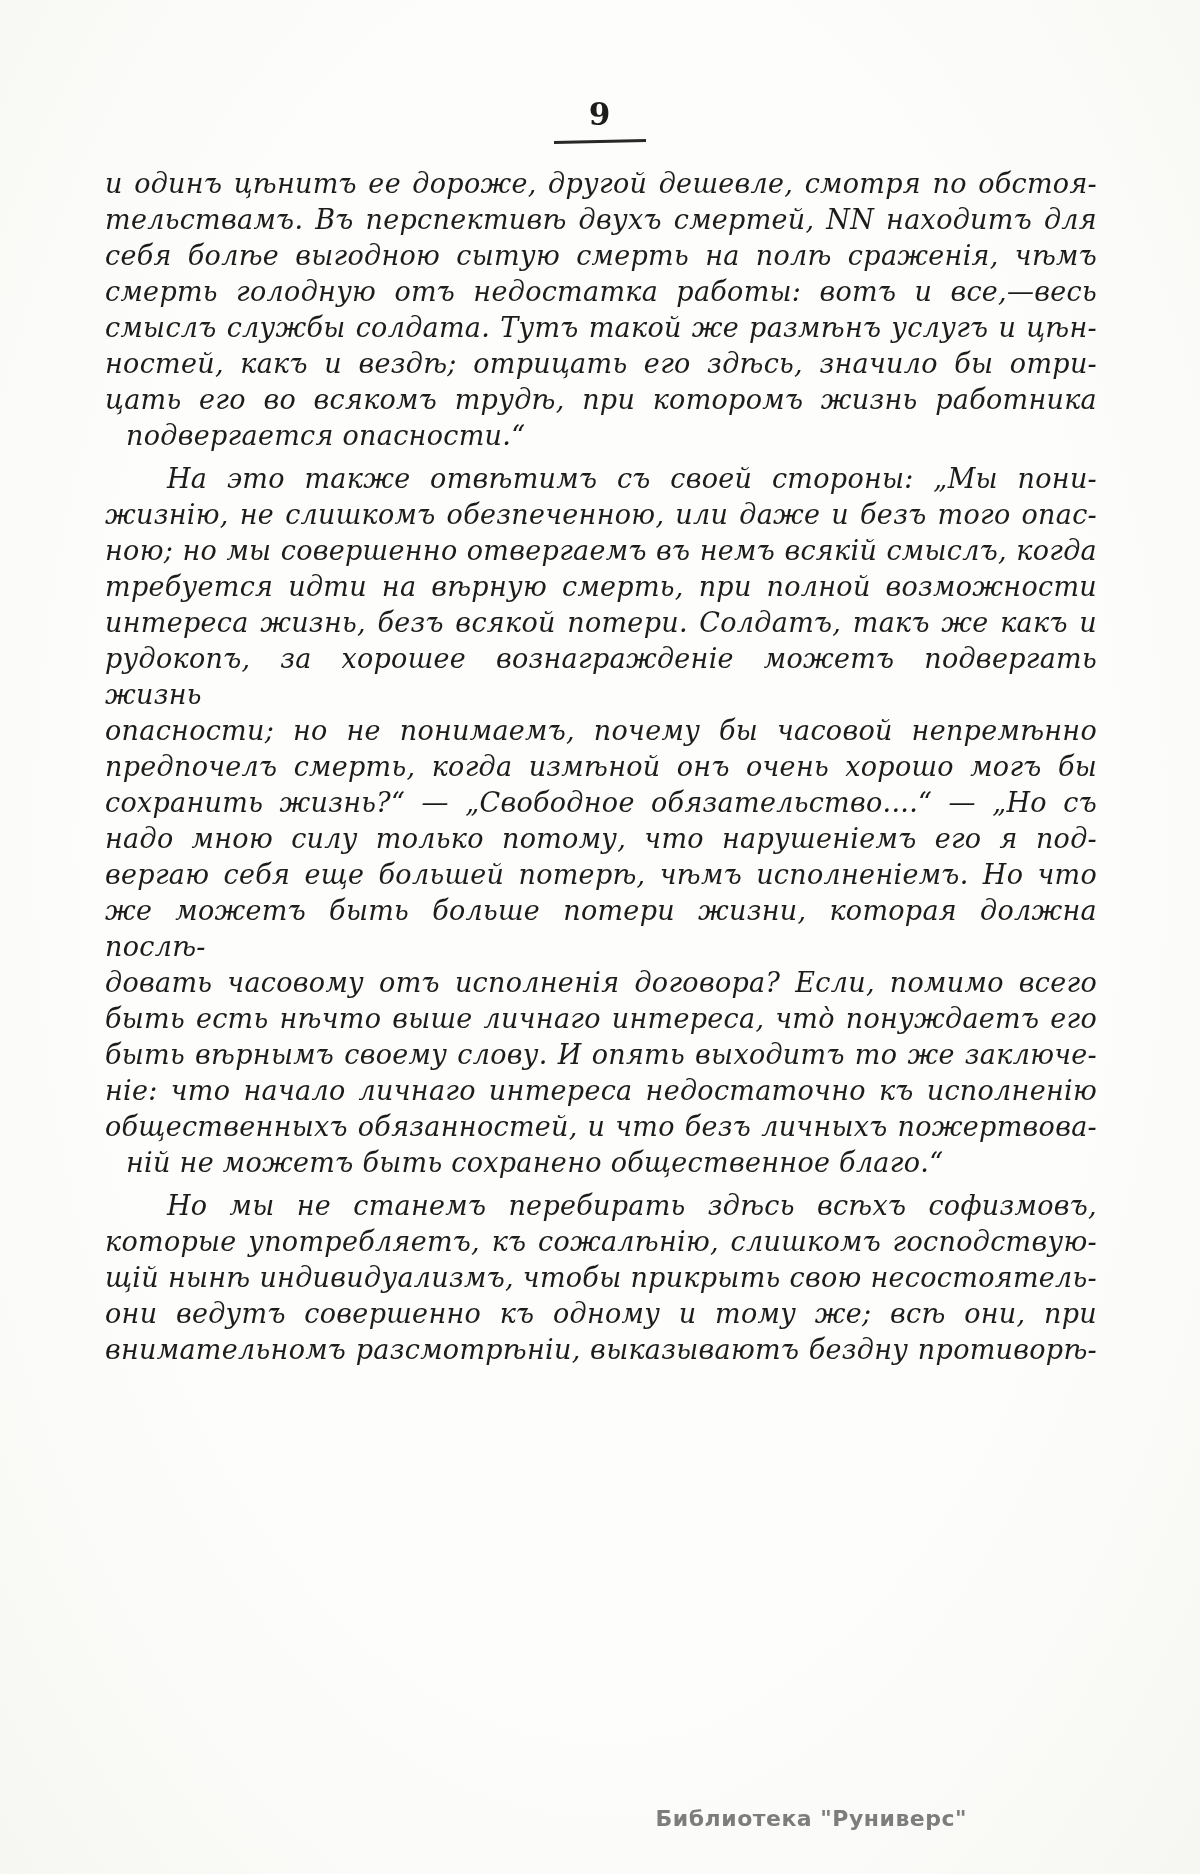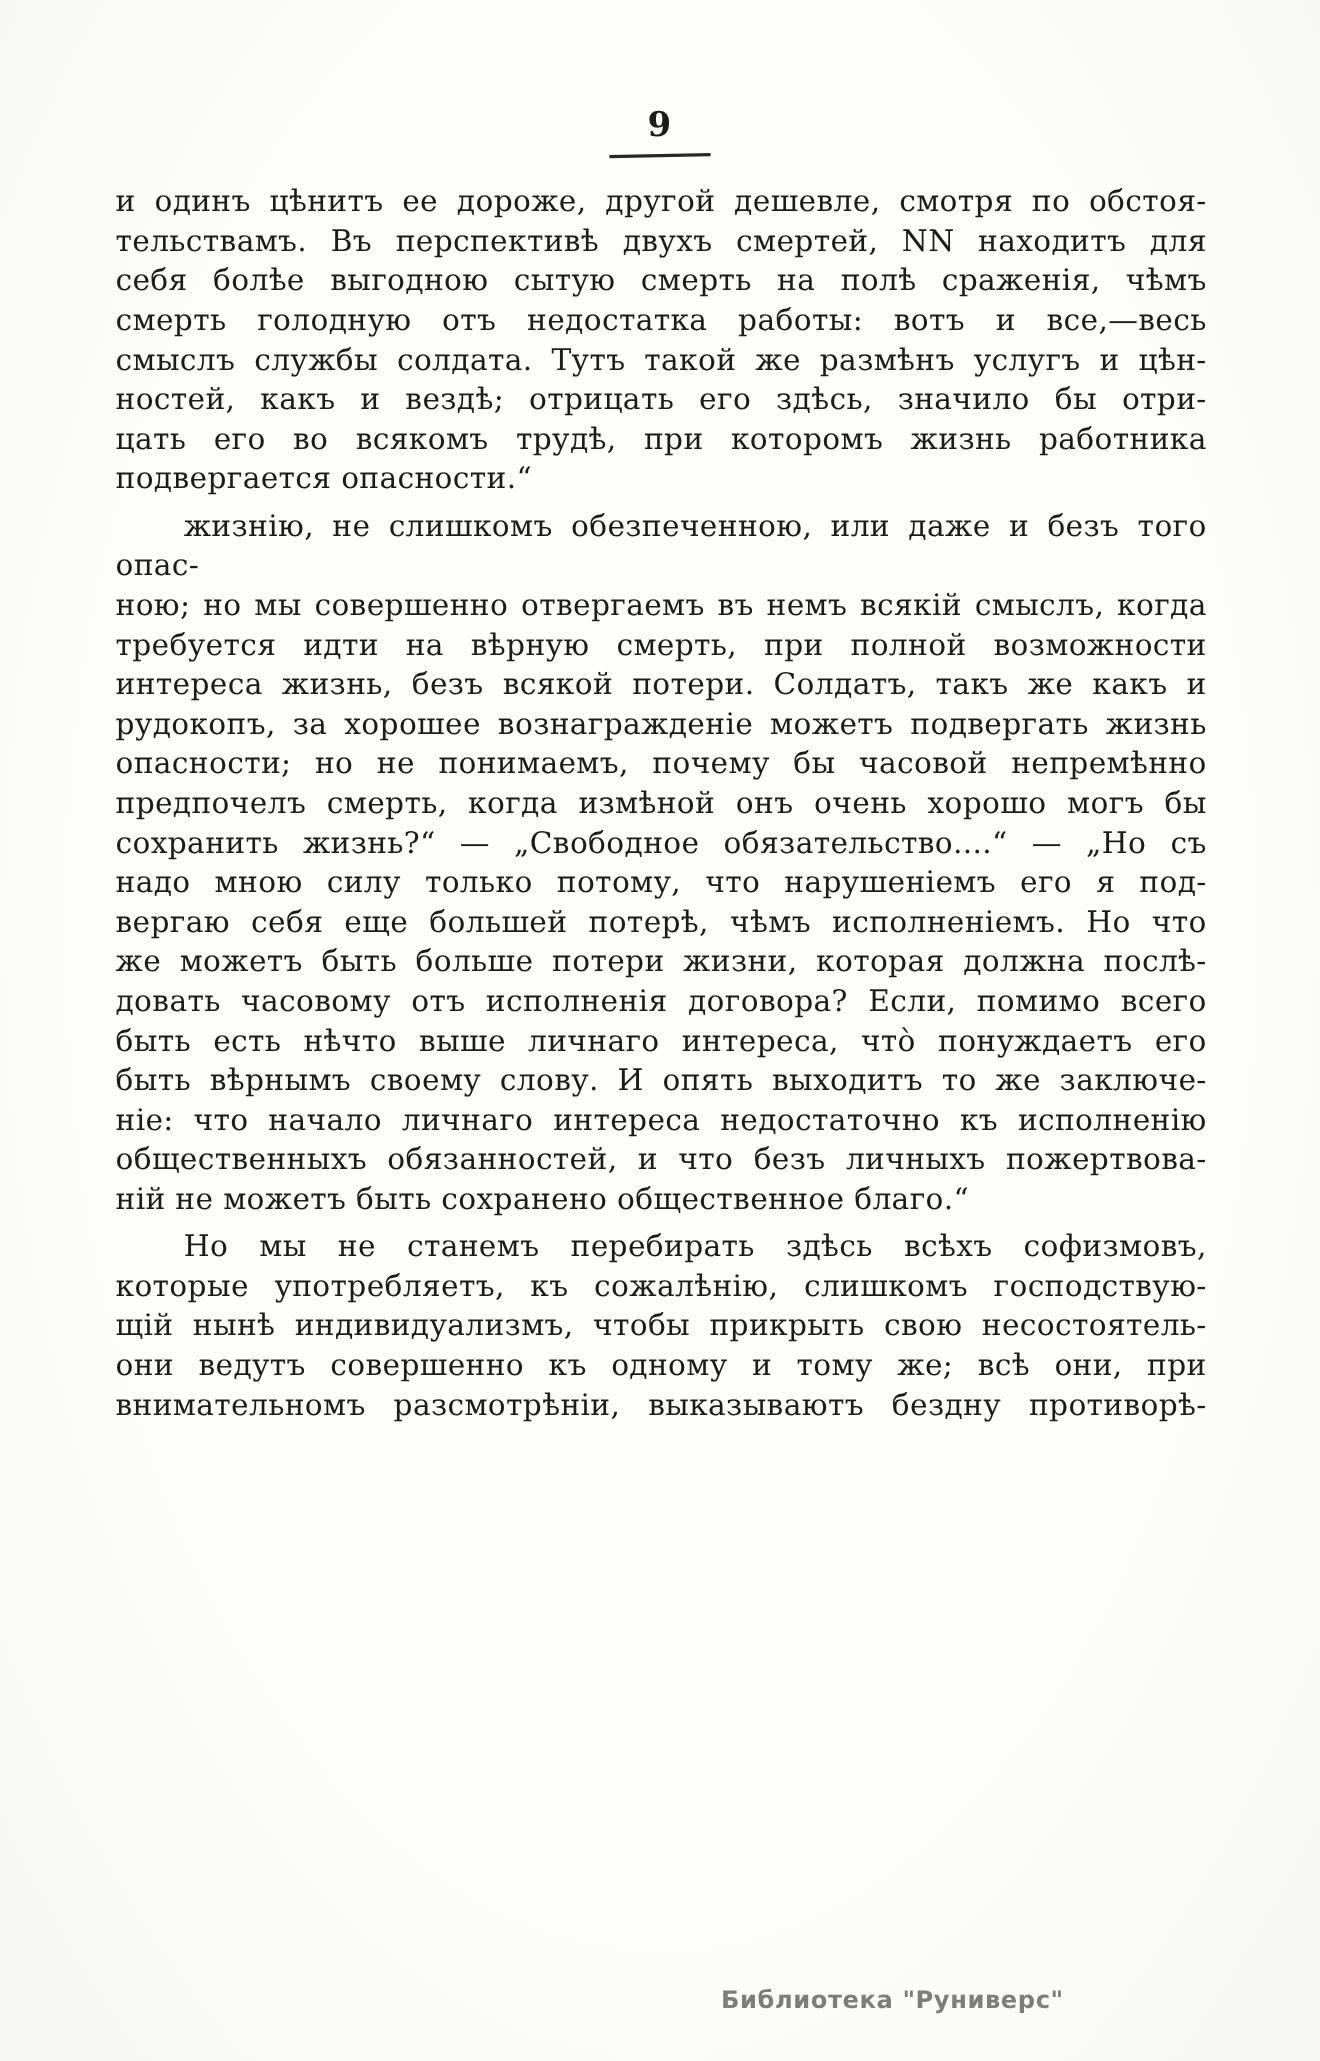--- a/index.html
+++ b/index.html
@@ -52,23 +52,25 @@
   .para.indented .line:first-child {
     text-indent: 62px;
   }
   .line {
     font-size: 27px;
     line-height: 36px;
     text-align: justify;
     text-align-last: justify;
     white-space: normal;
     letter-spacing: 0.3px;
+    font-style: italic;
   }
   .line.last {
     text-align-last: left;
+    margin-left: 21px;
   }
   .footer-watermark {
     position: absolute;
     top: 1806px;
     right: 233px;
     font-family: "DejaVu Sans", "Liberation Sans", sans-serif;
     font-weight: bold;
     font-size: 22px;
     color: #7d7d7b;
     letter-spacing: 0.5px;
@@ -89,20 +91,21 @@
         <div class="line">и одинъ цѣнитъ ее дороже, другой дешевле, смотря по обстоя-</div>
         <div class="line">тельствамъ. Въ перспективѣ двухъ смертей, NN находитъ для</div>
         <div class="line">себя болѣе выгодною сытую смерть на полѣ сраженія, чѣмъ</div>
         <div class="line">смерть голодную отъ недостатка работы: вотъ и все,—весь</div>
         <div class="line">смыслъ службы солдата. Тутъ такой же размѣнъ услугъ и цѣн-</div>
         <div class="line">ностей, какъ и вездѣ; отрицать его здѣсь, значило бы отри-</div>
         <div class="line">цать его во всякомъ трудѣ, при которомъ жизнь работника</div>
         <div class="line last">подвергается опасности.“</div>
       </div>
       <div class="para indented">
+        <div class="line">На это также отвѣтимъ съ своей стороны: „Мы пони-</div>
         <div class="line">жизнію, не слишкомъ обезпеченною, или даже и безъ того опас-</div>
         <div class="line">ною; но мы совершенно отвергаемъ въ немъ всякій смыслъ, когда</div>
         <div class="line">требуется идти на вѣрную смерть, при полной возможности</div>
         <div class="line">интереса жизнь, безъ всякой потери. Солдатъ, такъ же какъ и</div>
         <div class="line">рудокопъ, за хорошее вознагражденіе можетъ подвергать жизнь</div>
         <div class="line">опасности; но не понимаемъ, почему бы часовой непремѣнно</div>
         <div class="line">предпочелъ смерть, когда измѣной онъ очень хорошо могъ бы</div>
         <div class="line">сохранить жизнь?“ — „Свободное обязательство....“ — „Но съ</div>
         <div class="line">надо мною силу только потому, что нарушеніемъ его я под-</div>
         <div class="line">вергаю себя еще большей потерѣ, чѣмъ исполненіемъ. Но что</div>

